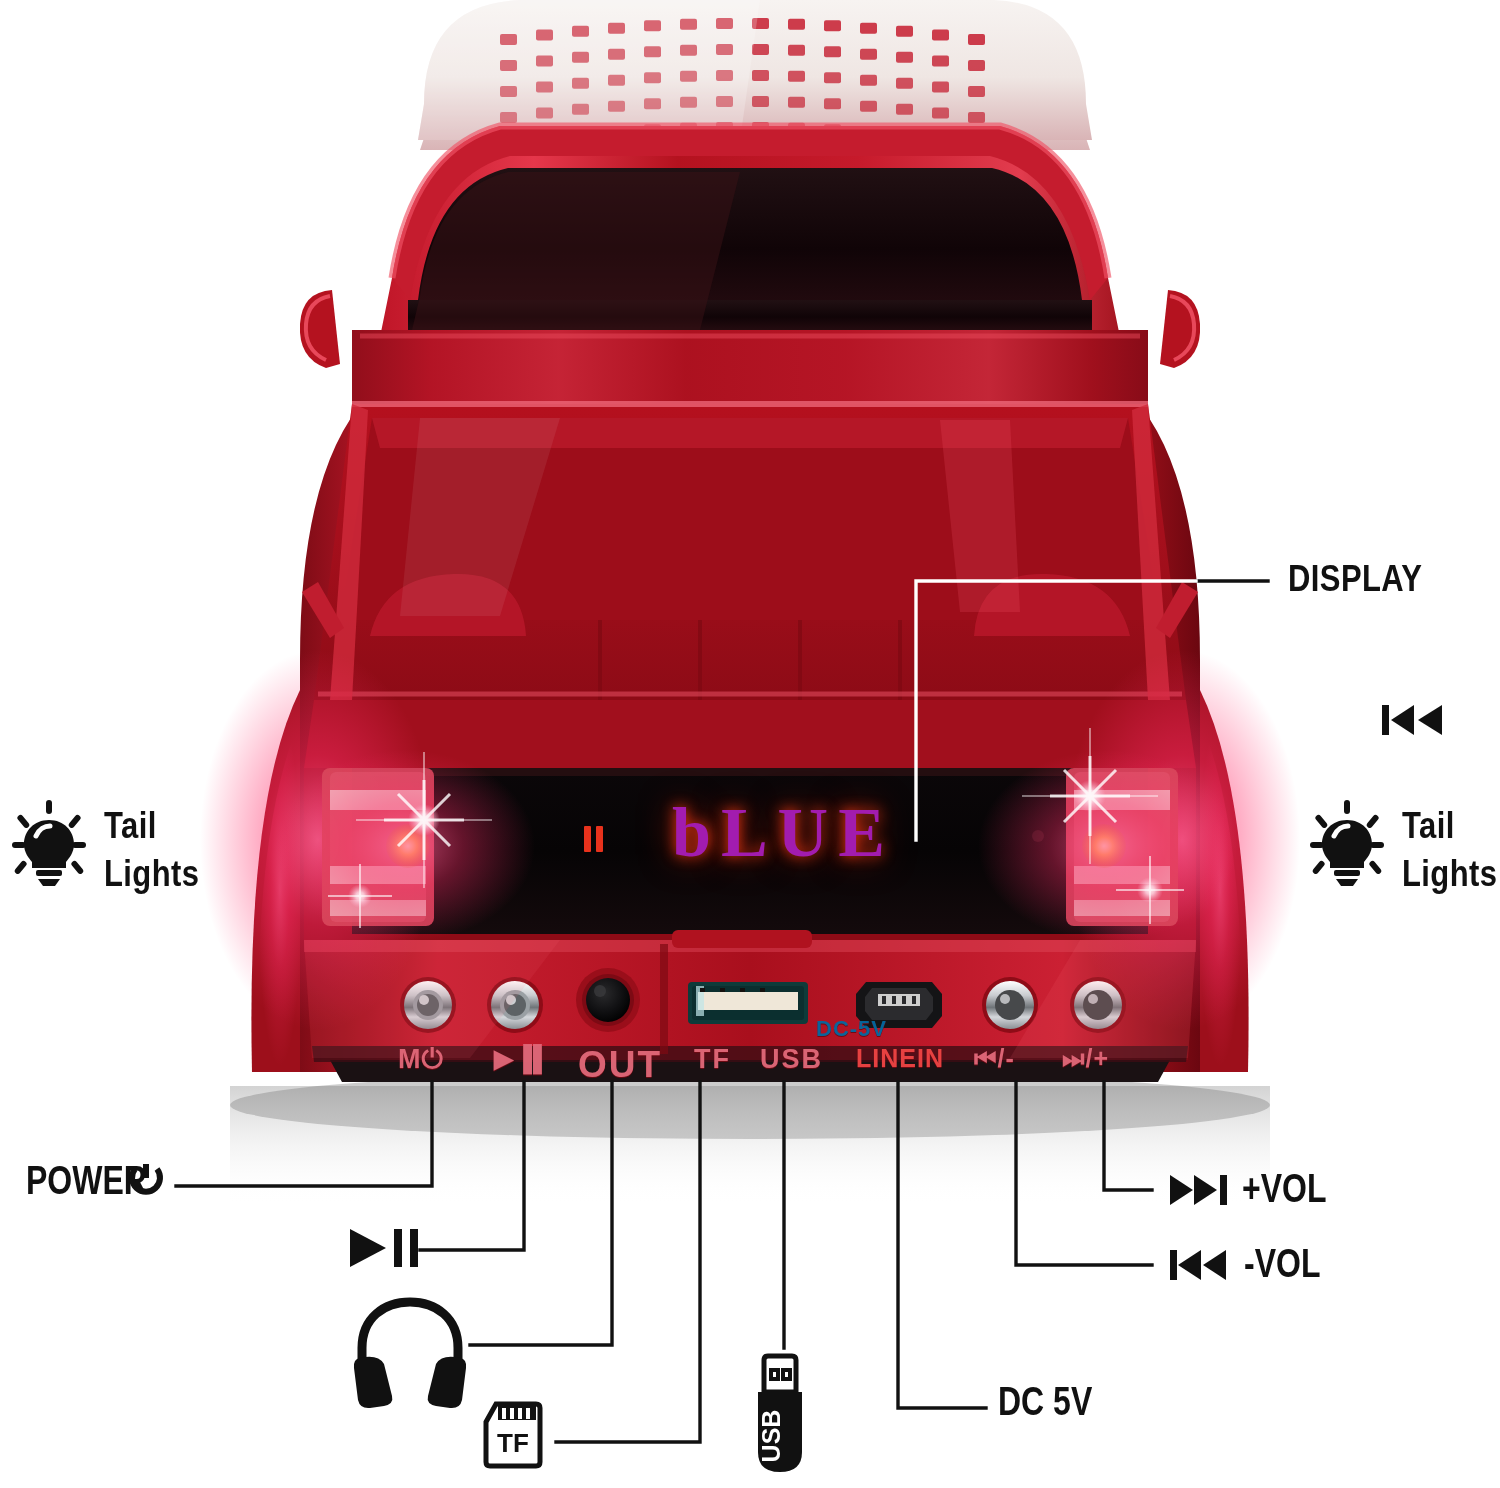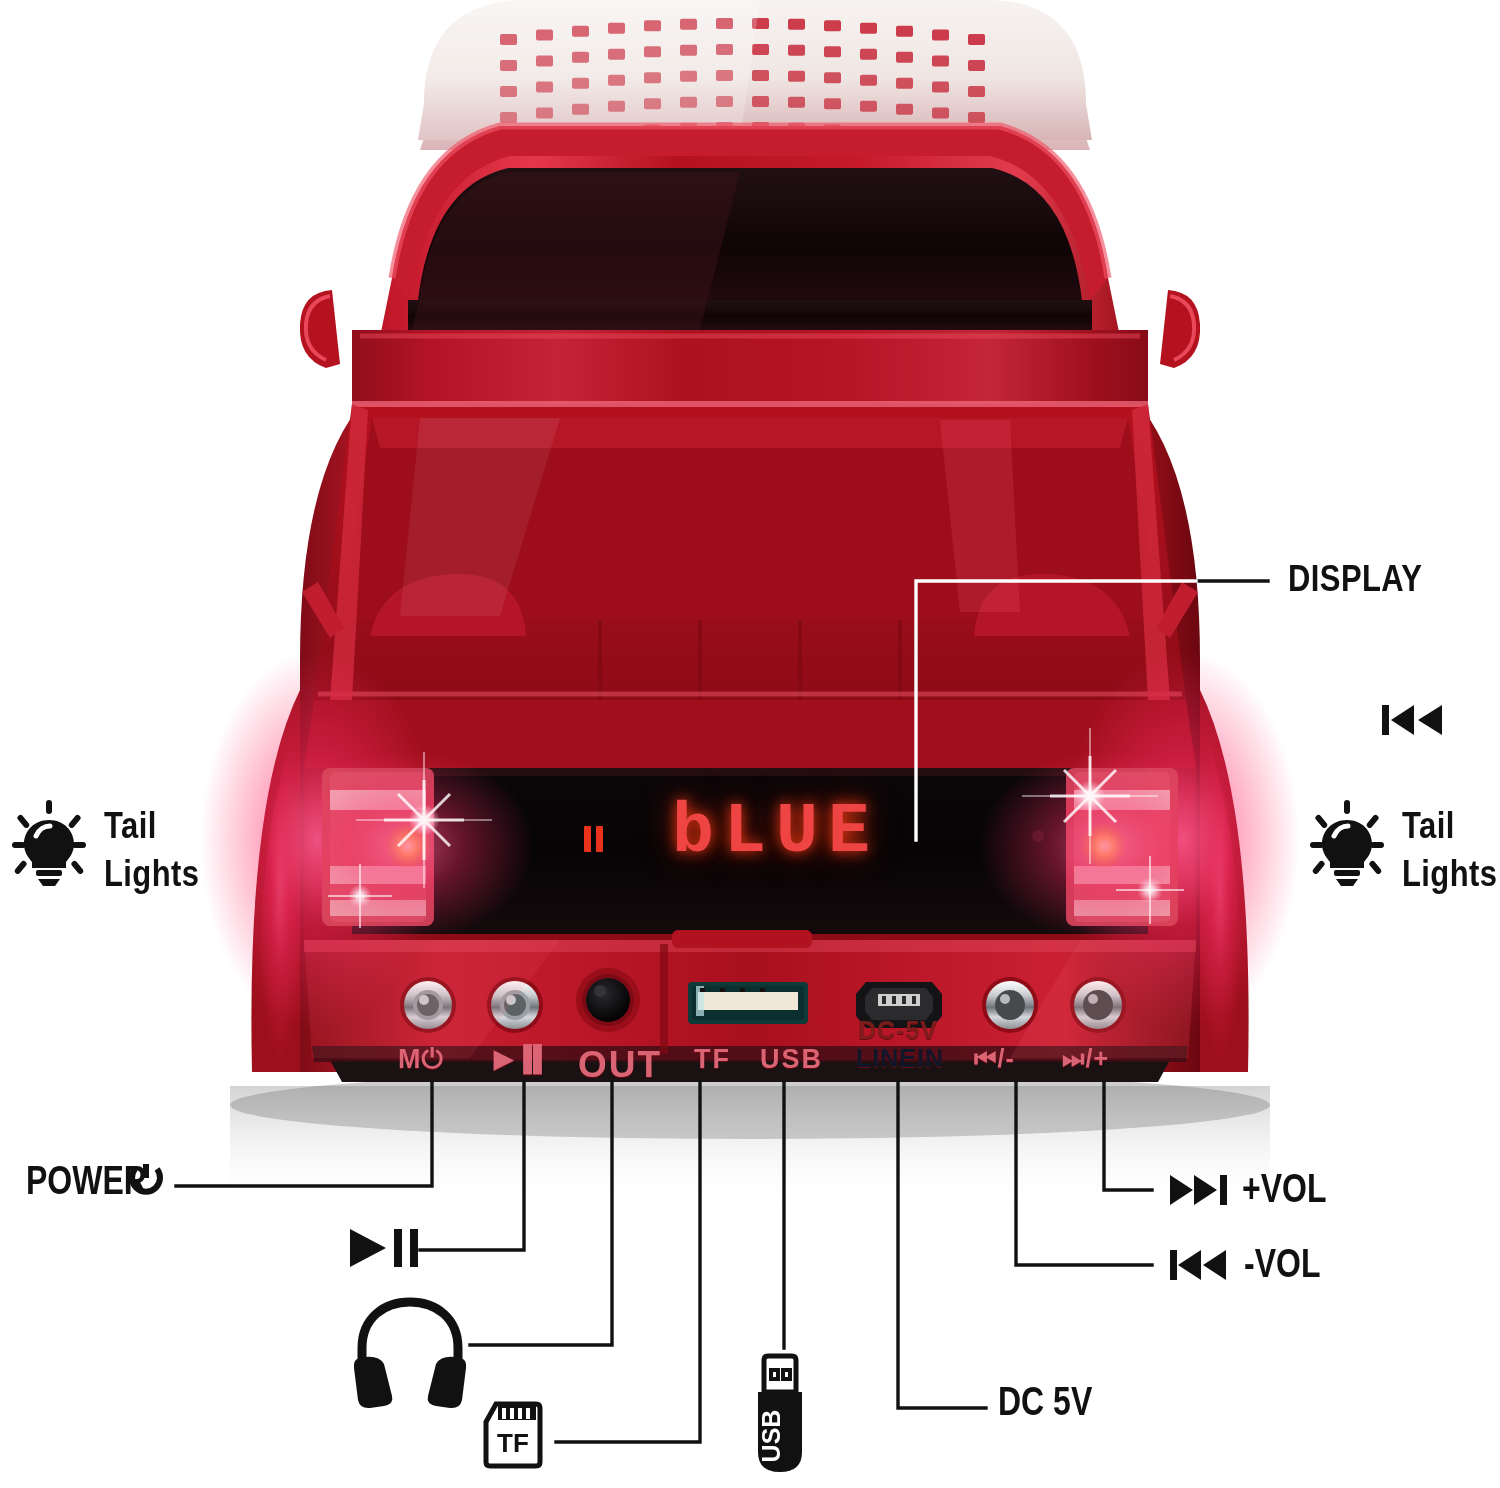--- a/index.html
+++ b/index.html
@@ -368,31 +368,31 @@
       <path d="M1080 940 L1196 940 L1188 1058 L1010 1058 Z" fill="#ff6a7c" opacity=".12"></path>
     </g>
 
   </svg>
 
   <div class="lbl" style="left:398px;top:1046px;font-size:27px;color:#e3697a;opacity:.95;letter-spacing:1px;text-shadow:0 1px 0 #6d0a12">M⏻</div>
   <div class="lbl" style="left:494px;top:1046px;font-size:25px;color:#e3697a;opacity:.95;letter-spacing:1px;text-shadow:0 1px 0 #6d0a12">▶▐▌</div>
   <div class="lbl" style="left:578px;top:1046px;font-size:37px;color:#e3697a;opacity:.95;letter-spacing:2px;text-shadow:0 1px 0 #6d0a12">OUT</div>
   <div class="lbl" style="left:694px;top:1046px;font-size:27px;color:#e3697a;opacity:.95;letter-spacing:2px;text-shadow:0 1px 0 #6d0a12">TF</div>
   <div class="lbl" style="left:760px;top:1046px;font-size:27px;color:#e3697a;opacity:.95;letter-spacing:2px;text-shadow:0 1px 0 #6d0a12">USB</div>
-  <div class="lbl" style="left:858px;top:1018px;font-size:25px;color:#7f1d1d;opacity:.95;letter-spacing:1px;text-shadow:0 1px 0 #6d0a12">DC-5V</div>
-  <div class="lbl" style="left:856px;top:1046px;font-size:25px;color:#0f172a;opacity:.95;letter-spacing:1px;text-shadow:0 1px 0 #6d0a12">LINEIN</div>
+  <div class="lbl" style="left:816px;top:1018px;font-size:22px;color:#0369a1;opacity:.95;letter-spacing:1px;text-shadow:0 1px 0 #6d0a12">DC-5V</div>
+  <div class="lbl" style="left:856px;top:1046px;font-size:25px;color:#ef4444;opacity:.95;letter-spacing:1px;text-shadow:0 1px 0 #6d0a12">LINEIN</div>
   <div class="lbl" style="left:974px;top:1046px;font-size:25px;color:#e3697a;opacity:.95;letter-spacing:1px;text-shadow:0 1px 0 #6d0a12">⏮/-</div>
   <div class="lbl" style="left:1062px;top:1046px;font-size:25px;color:#e3697a;opacity:.95;letter-spacing:1px;text-shadow:0 1px 0 #6d0a12">⏭/+</div>
 
   <div style="position:absolute;left:584px;top:826px;width:22px;height:26px;display:flex;gap:5px">
     <div style="width:7px;height:26px;background:#e8321c;border-radius:1px"></div>
     <div style="width:7px;height:26px;background:#e8321c;border-radius:1px"></div>
   </div>
-  <div style="position:absolute;left:672px;top:793px;font-family:Liberation Mono, monospace;
-              font-size:70px;font-weight:700;letter-spacing:10px;color:#ef4444;
+  <div style="position:absolute;left:672px;top:793px;font-family:Liberation Serif, serif;
+              font-size:70px;font-weight:700;letter-spacing:10px;color:#a21caf;
               text-shadow:0 0 14px rgba(255,60,20,.95),0 0 34px rgba(255,40,10,.6);">bLUE</div>
 
   <svg width="1500" height="1488" viewBox="0 0 1500 1488" style="position:absolute;left:0;top:0;pointer-events:none">
     <g stroke="#111" stroke-width="3.4" fill="none" stroke-linecap="square">
 
       <path d="M1196 581 L1268 581"></path>
 
       <path d="M176 1186 L432 1186 L432 1082"></path>
 
       <path d="M420 1250 L524 1250 L524 1082"></path>

